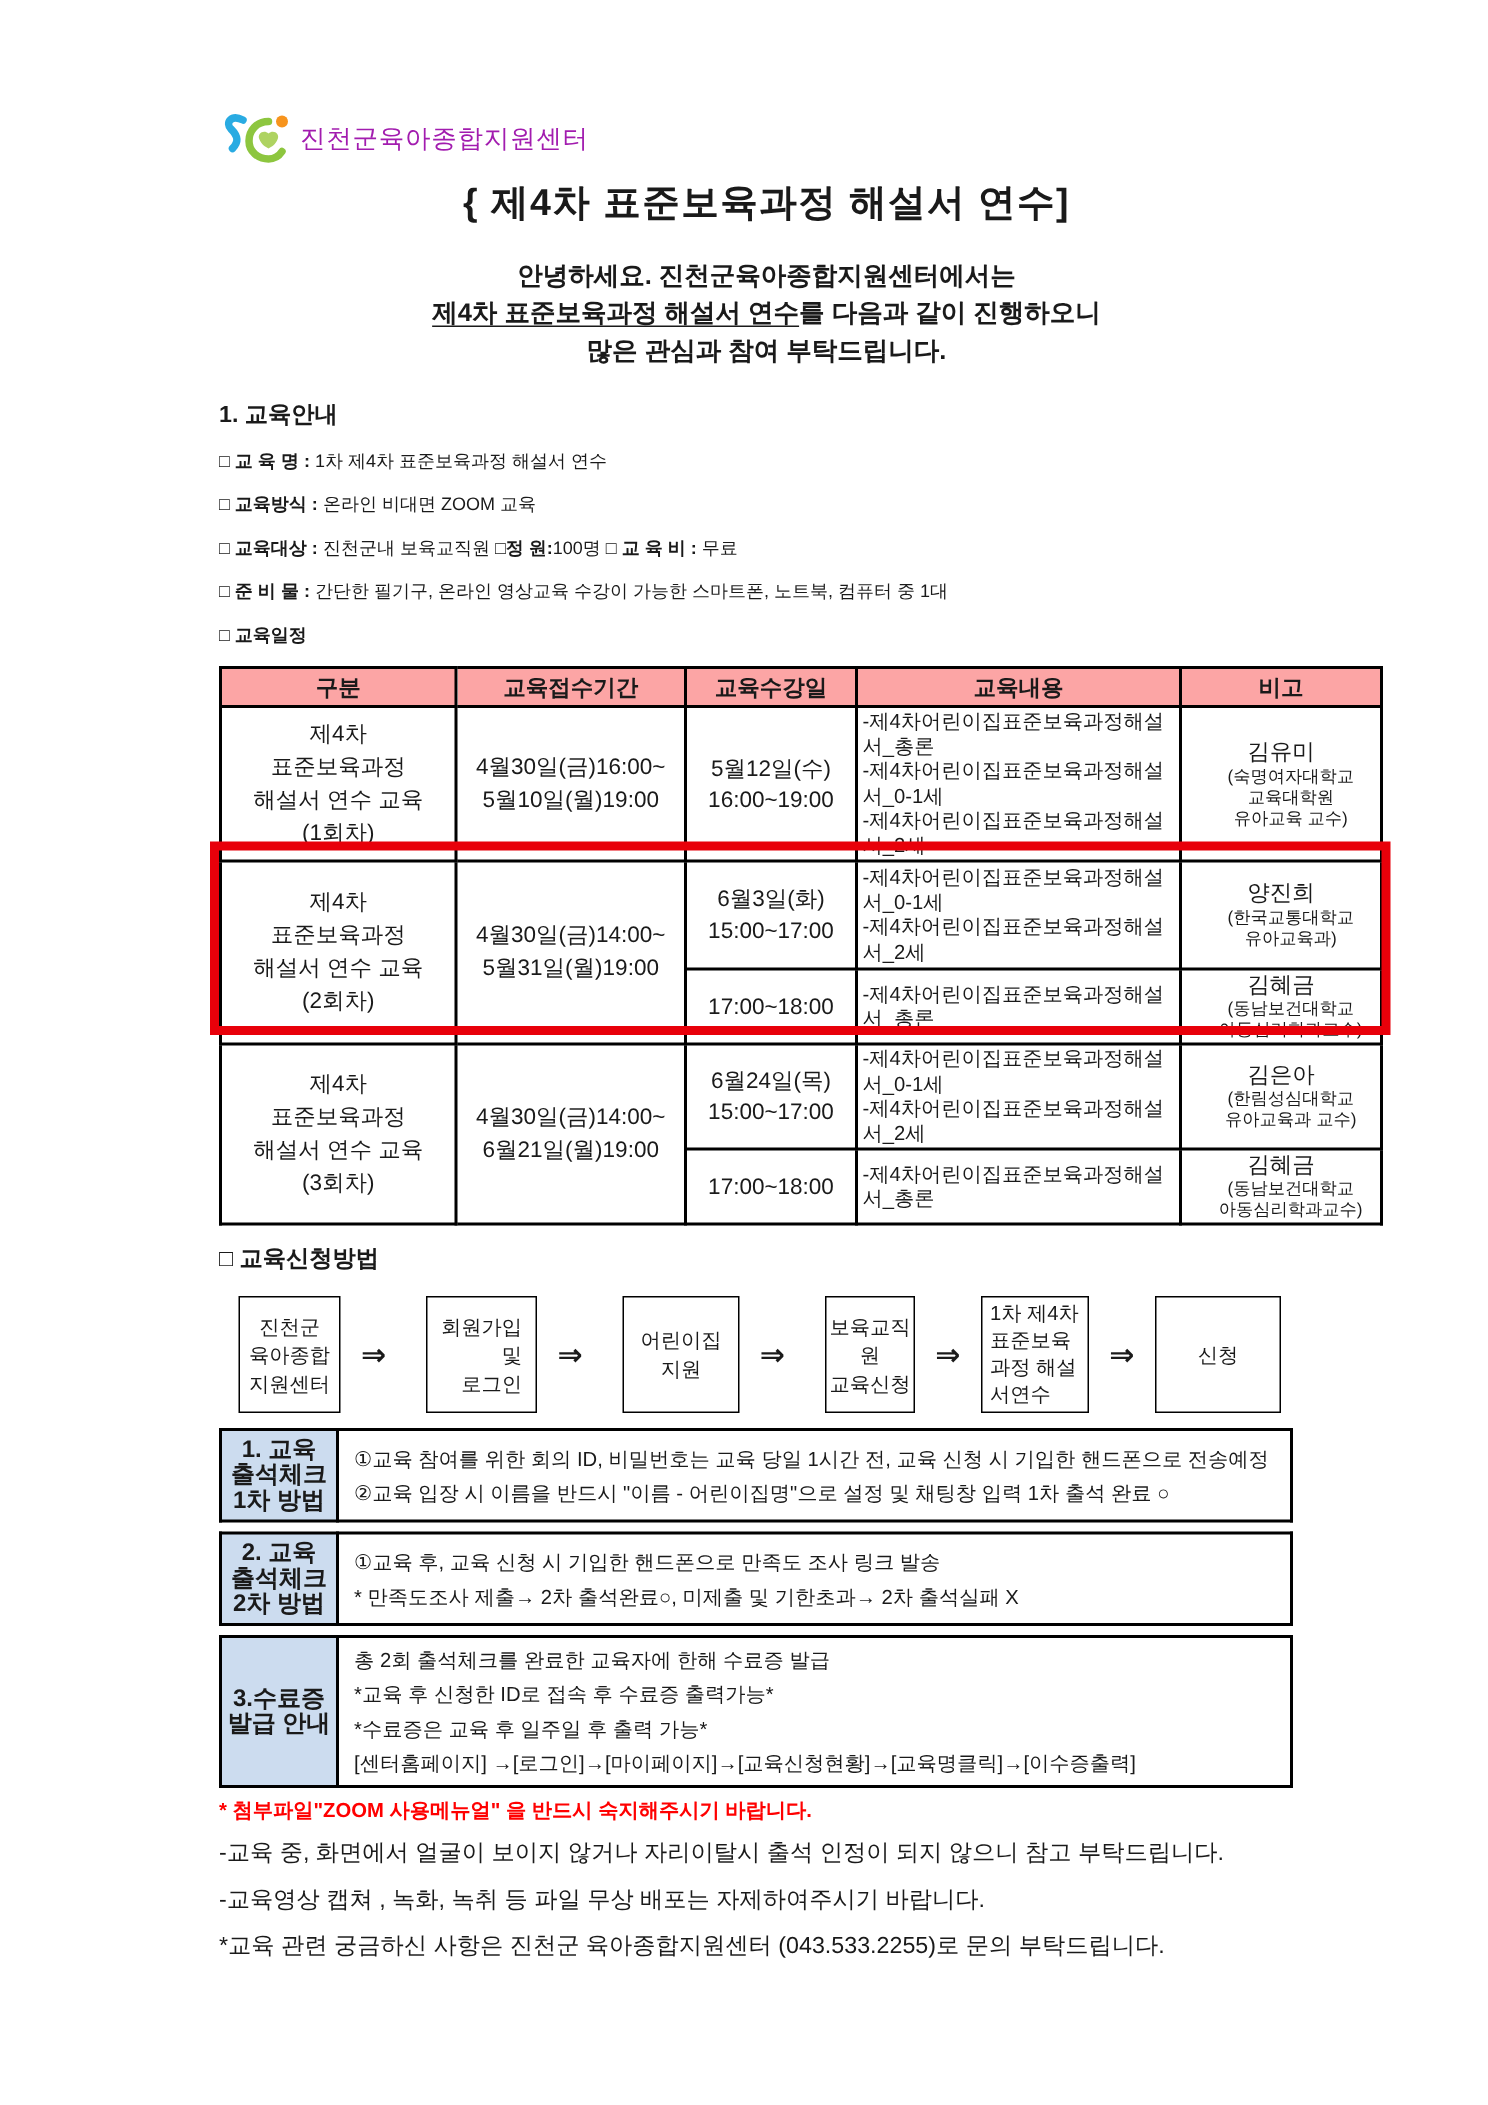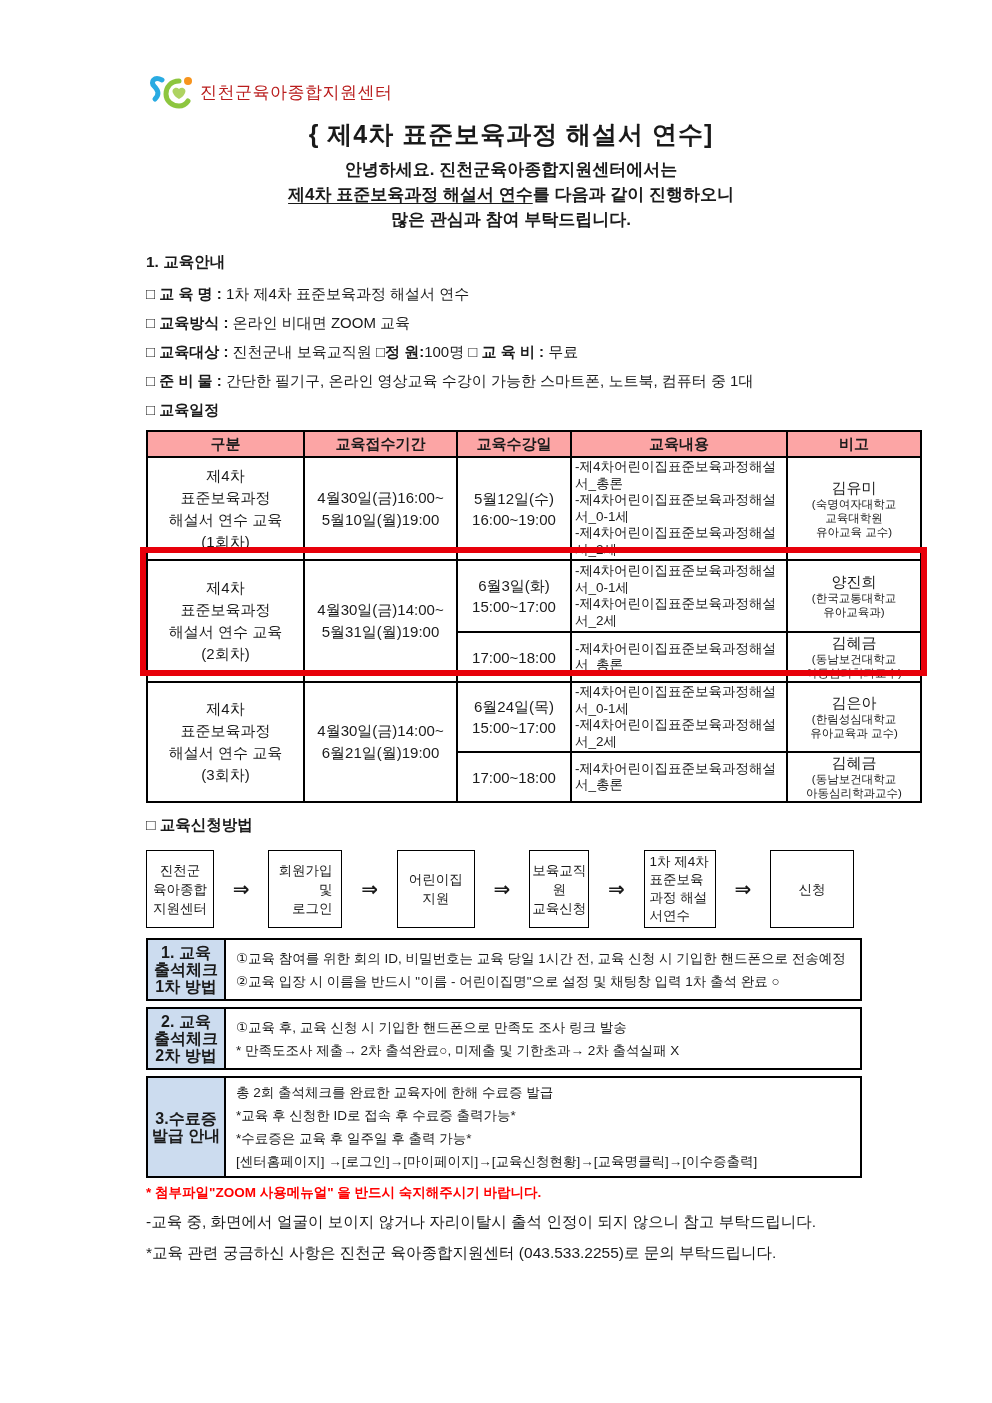--- a/index.html
+++ b/index.html
@@ -2,33 +2,33 @@
 <html><head>
 <meta charset="utf-8">
 <style>
   html,body{margin:0;padding:0;}
   body{
     width:992px;height:1403px;background:#ffffff;
     font-family:"Liberation Sans","DejaVu Sans",sans-serif;
     color:#1a1a1a;-webkit-font-smoothing:none;
   }
   .content{position:relative;margin-left:146px;width:782px;padding-top:70px;}
-  .pre{white-space:pre-line;}
+  .pre{white-space:pre-line;margin-left:13px;}
   
   .logo-row{display:flex;align-items:center;height:44px;}
   .logo-row svg{display:block;}
-  .logo-text{font-size:17px;color:#b91c1c;margin-left:4px;letter-spacing:0.5px;}
+  .logo-text{font-size:17px;color:#a21caf;margin-left:4px;letter-spacing:0.5px;}
   
   .doc-title{margin-top:4px;text-align:center;font-size:25px;font-weight:bold;letter-spacing:1px;transform:translateX(-26px);}
-  .greeting{margin-top:6px;text-align:center;font-size:17px;font-weight:bold;line-height:25px;transform:translateX(-26px);}
+  .greeting{margin-top:20px;text-align:center;font-size:17px;font-weight:bold;line-height:25px;transform:translateX(-26px);}
   .greeting .ul{text-decoration:underline;text-underline-offset:3px;}
   
   .sec-head{font-size:15.5px;font-weight:bold;margin-top:20px;}
   
-  .info-list{margin-top:6px;font-size:15px;line-height:29px;}
+  .info-list{margin-top:6px;font-size:12px;line-height:29px;}
   .info-list .b{font-weight:bold;}
   
   .table-wrap{position:relative;margin-top:6px;width:774px;}
   table.sched{border-collapse:collapse;table-layout:fixed;width:774px;}
   table.sched th,table.sched td{border:2px solid #000;padding:1px 3px;overflow:hidden;}
   table.sched th{background:#fca5a5;font-size:15px;font-weight:bold;}
   tr.hd{height:26px;}
   tr.r1{height:98px;} tr.r2a{height:72px;} tr.r2b{height:48px;}
   tr.r3a{height:65px;} tr.r3b{height:47px;}
   td.cname{font-size:15px;text-align:center;vertical-align:middle;line-height:22px;}
@@ -238,16 +238,17 @@
 *수료증은 교육 후 일주일 후 출력 가능*
 [센터홈페이지] →[로그인]→[마이페이지]→[교육신청현황]→[교육명클릭]→[이수증출력]</td>
       </tr>
     </tbody>
       </table>
   </div>
   <div class="attach-note">* 첨부파일"ZOOM 사용메뉴얼" 을 반드시 숙지해주시기 바랍니다.</div>
 
   <div class="notes">
     <div>-교육 중, 화면에서 얼굴이 보이지 않거나 자리이탈시 출석 인정이 되지 않으니 참고 부탁드립니다.</div>
+    <div>-교육영상 캡쳐 , 녹화, 녹취 등 파일 무상 배포는 자제하여주시기 바랍니다.</div>
     <div>*교육 관련 궁금하신 사항은 진천군 육아종합지원센터 (043.533.2255)로 문의 부탁드립니다.</div>
   </div>
 
 </div>
 
 </body></html>

